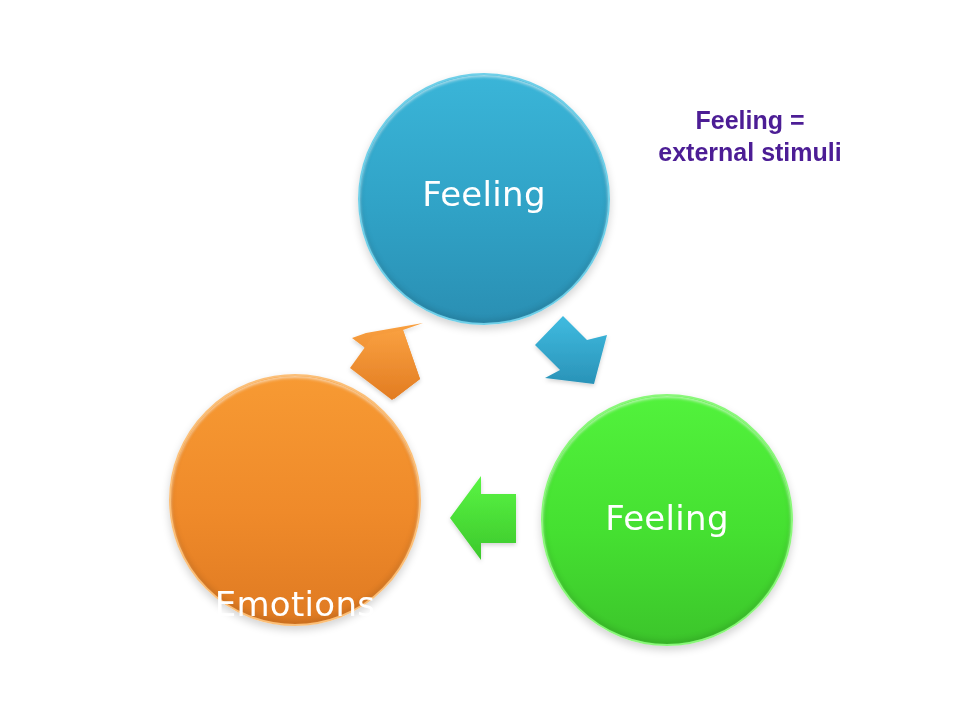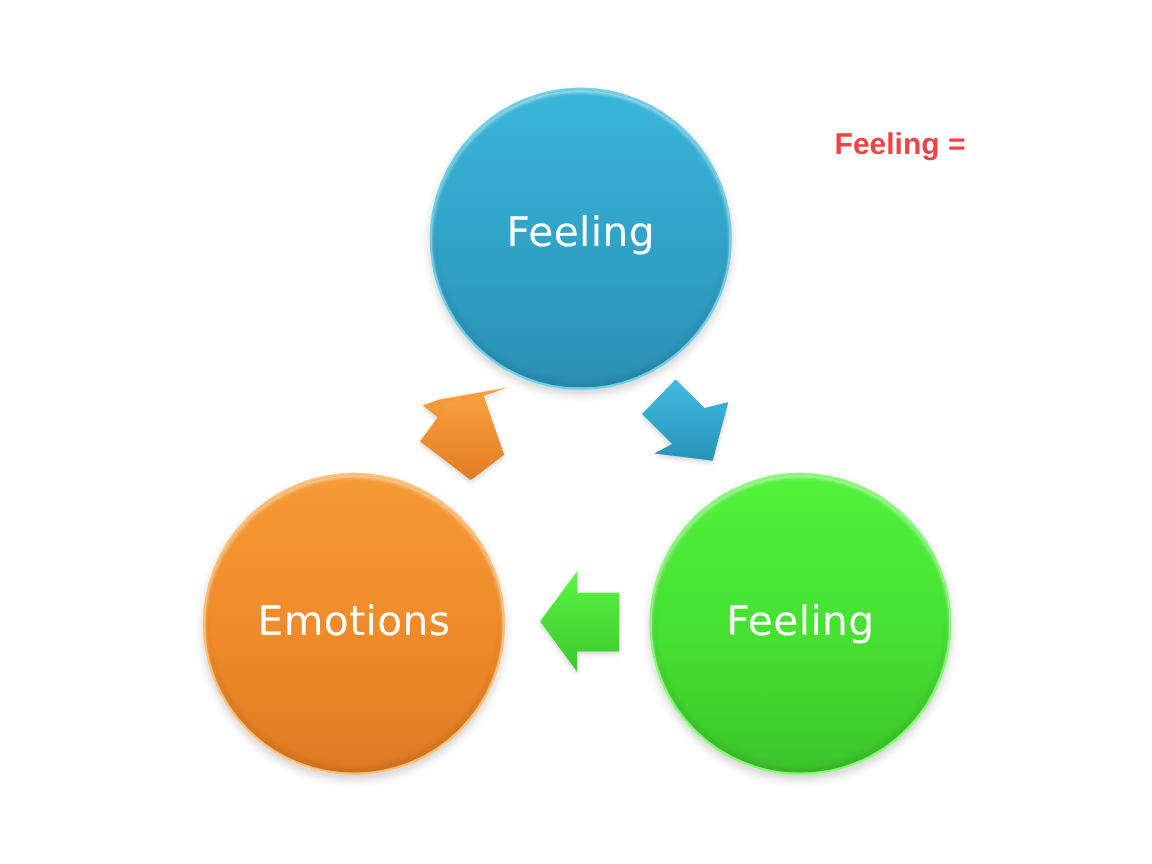--- a/index.html
+++ b/index.html
@@ -10,25 +10,25 @@
       display: flex; align-items: center; justify-content: center;
       box-shadow: 0 4px 8px rgba(0,0,0,0.18), inset 0 2px 3px rgba(255,255,255,0.55), inset 0 -3px 6px rgba(0,0,0,0.12);
     }
     .circle .label {
       color: #ffffff; font-family: "DejaVu Sans", sans-serif; font-size: 34px; letter-spacing: 0.3px;
       margin-top: -4px;
     }
     .c-feeling { left: 358px; top: 73px; background: linear-gradient(180deg, #3ab5d8 0%, #30a2c6 55%, #2a8fb3 100%); border: 2px solid #6fcfe8; }
     .c-feeling .label { margin-top: -10px; }
     .c-thoughts { left: 541px; top: 394px; background: linear-gradient(180deg, #52f23c 0%, #45e031 55%, #3cc52b 100%); border: 2px solid #8af77a; }
-    .c-emotions { left: 169px; top: 394px; background: linear-gradient(180deg, #f79a33 0%, #ef8a2a 55%, #df7a22 100%); border: 2px solid #fbbf78; }
+    .c-emotions { left: 169px; top: 374px; background: linear-gradient(180deg, #f79a33 0%, #ef8a2a 55%, #df7a22 100%); border: 2px solid #fbbf78; align-items: flex-end; }
     .arrows { position: absolute; left: 0; top: 0; width: 960px; height: 720px; pointer-events: none; }
     .note {
       position: absolute; left: 630px; top: 104px; width: 240px; text-align: center;
-      font-family: "Liberation Sans", sans-serif; font-weight: bold; font-size: 25px; line-height: 32px; color: #ef4444;
+      font-family: "Liberation Sans", sans-serif; font-weight: bold; font-size: 25px; line-height: 32px; color: #4c1d95;
     }
   </style>
 </head>
 <body>
 
 <div class="stage">
 
   <svg class="arrows" viewBox="0 0 960 720">
     <defs>
       <linearGradient id="gBlue" x1="0" y1="0" x2="0" y2="1">
@@ -69,14 +69,15 @@
   <div class="circle c-thoughts">
     <span class="label">Feeling</span>
   </div>
 
   <div class="circle c-emotions">
     <span class="label">Emotions</span>
   </div>
 
   <div class="note">
     <div>Feeling =</div>
+    <div>external stimuli</div>
   </div>
 </div>
 
 </body></html>

